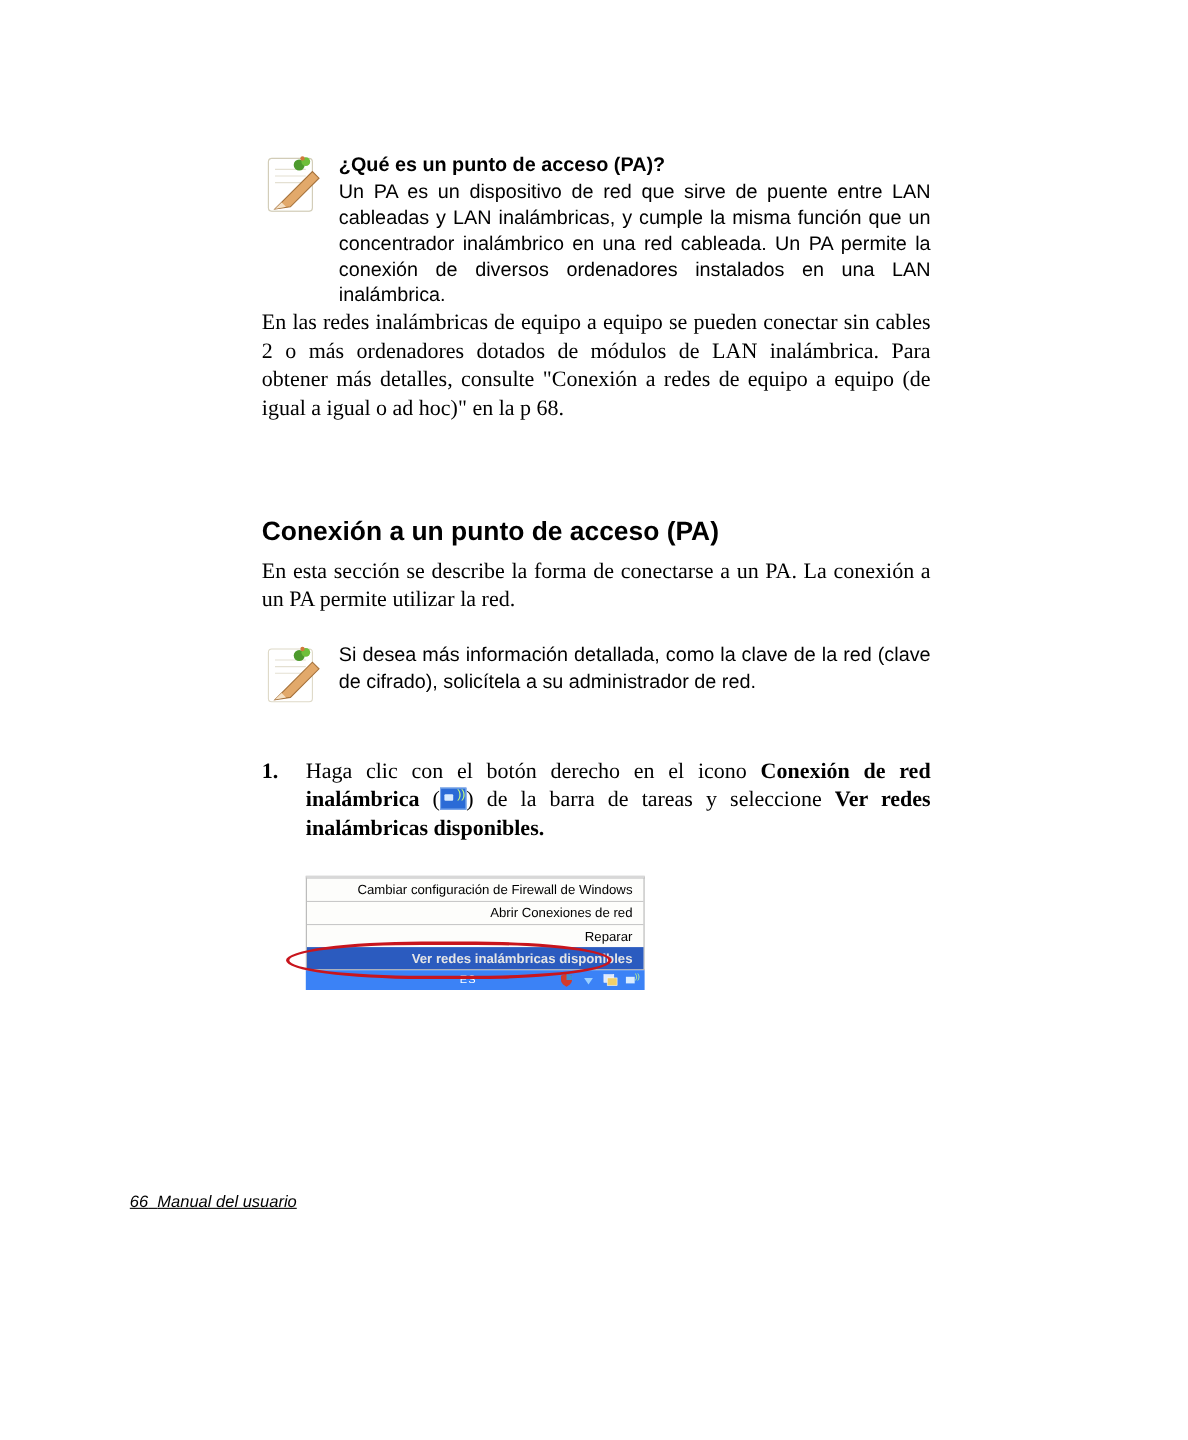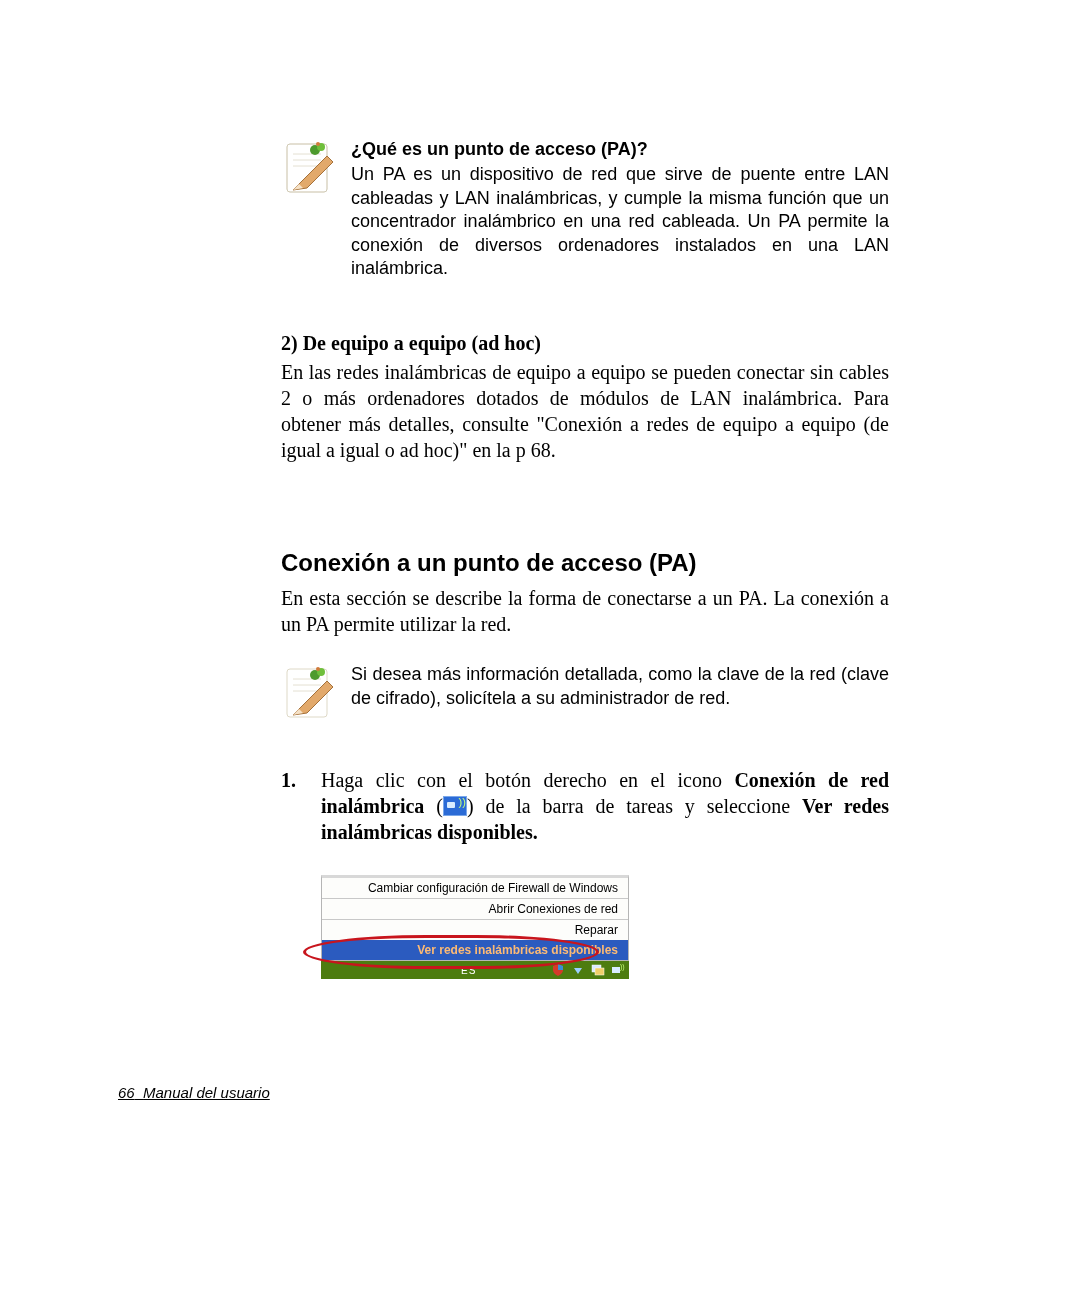--- a/index.html
+++ b/index.html
@@ -14,21 +14,20 @@
     width: 1080px;
     height: 1309px;
     background: #fff;
     overflow: hidden;
   }
   .content {
     position: absolute;
     left: 238px;
     top: 138px;
     width: 608px;
-    margin-left: 43px;
   }
 
   
   .note-row {
     display: flex;
     align-items: flex-start;
   }
   .note-icon {
     flex: 0 0 60px;
     height: 60px;
@@ -134,35 +133,35 @@
     padding: 3px 10px 3px 10px;
     color: #000;
     white-space: nowrap;
   }
   .menu-sep {
     border-top: 1px solid #c8c8c8;
     margin: 0;
   }
   .menu-item.sel {
     background: #2b5bbf;
-    color: #fdba74;
+    color: #e5e5e5;
     font-weight: bold;
     padding-left: 44px;
   }
   .circle-callout {
     position: absolute;
     left: -18px;
     width: 290px;
     height: 28px;
     border: 3px solid #c8151d;
     border-radius: 50%/60%;
     pointer-events: none;
   }
   .taskbar {
-    background: #4d7c0f;
+    background: #3b82f6;
     height: 18px;
     display: flex;
     align-items: center;
     justify-content: flex-end;
     padding-right: 4px;
     gap: 6px;
   }
   .tb-ic {
     width: 14px; height: 14px;
     display: inline-block;
@@ -212,21 +211,20 @@
           <circle cx="40" cy="9" r="4" fill="#6fbf3b"></circle>
           <circle cx="37" cy="6" r="2" fill="#d07a3b"></circle>
         </svg>
       </div>
       <div class="note-body">
         <div class="note-title">¿Qué es un punto de acceso (PA)?</div>
         <div>Un PA es un dispositivo de red que sirve de puente entre LAN cableadas y LAN inalámbricas, y cumple la misma función que un concentrador inalámbrico en una red cableada. Un PA permite la conexión de diversos ordenadores instalados en una LAN inalámbrica.</div>
       </div>
     </div>
 
-    <div class="subhead">2) De equipo a equipo (ad hoc)</div>
     <p class="para">En las redes inalámbricas de equipo a equipo se pueden conectar sin cables 2 o más ordenadores dotados de módulos de LAN inalámbrica. Para obtener más detalles, consulte "Conexión a redes de equipo a equipo (de igual a igual o ad hoc)" en la p 68.</p>
 
     <div class="h2">Conexión a un punto de acceso (PA)</div>
     <p class="para" style="text-align:justify;">En esta sección se describe la forma de conectarse a un PA. La conexión a un PA permite utilizar la red.</p>
 
     <div class="note-row" style="margin-top:26px;">
       <div class="note-icon">
         <svg viewBox="0 0 60 60">
           <rect x="6" y="6" width="40" height="48" rx="3" fill="#ffffff" stroke="#ded9c7" stroke-width="1"></rect>
           <line x1="12" y1="16" x2="40" y2="16" stroke="#e4e0d2" stroke-width="1"></line>

